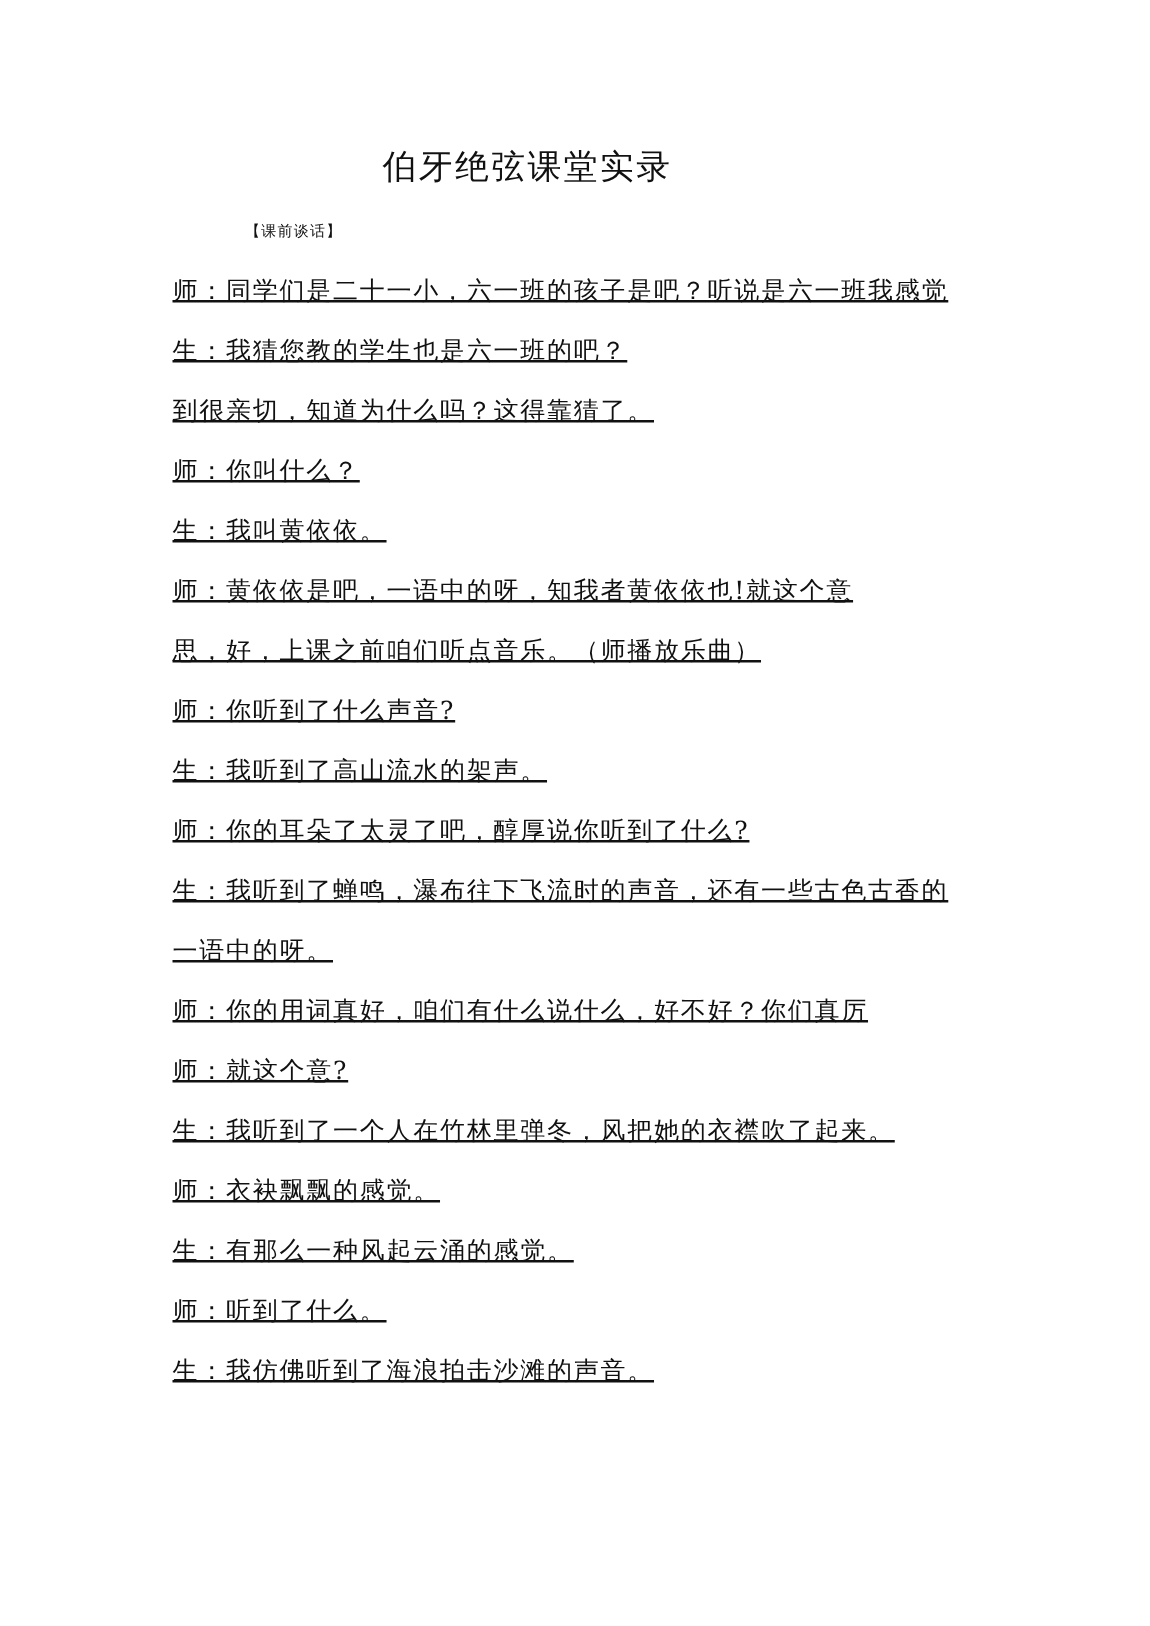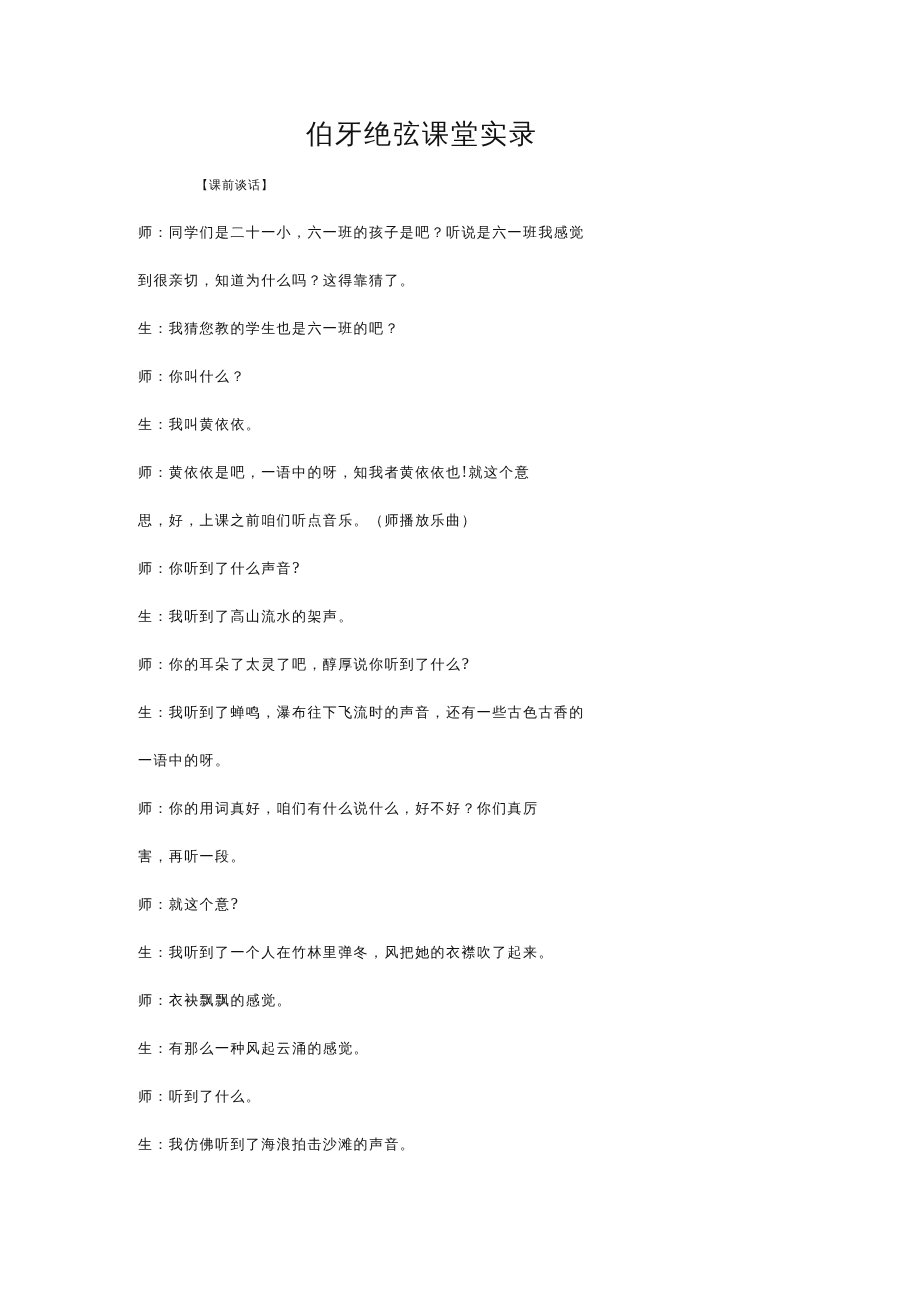--- a/index.html
+++ b/index.html
@@ -44,50 +44,50 @@
   }
   .body {
     position: absolute;
     top: 214px;
     left: 138px;
     width: 650px;
   }
   .line {
     height: 48px;
     line-height: 36px;
-    font-size: 14px;
+    font-size: 20px;
     letter-spacing: 1.4px;
     white-space: nowrap;
+    text-decoration: underline;
   }
   .speaker {
     display: inline;
   }
 </style>
 </head>
 <body>
 
 <div class="page">
   <h1 class="title">伯牙绝弦课堂实录</h1>
   <div class="section-head">【课前谈话】</div>
 
   <div class="body">
     <div class="line"><span class="speaker">师：</span><span>同学们是二十一小，六一班的孩子是吧？听说是六一班我感觉</span></div>
+    <div class="line"><span class="speaker">生：</span><span>我猜您教的学生也是六一班的吧？</span></div>
     <div class="line"><span class="speaker"></span><span>到很亲切，知道为什么吗？这得靠猜了。</span></div>
-    <div class="line"><span class="speaker">生：</span><span>我猜您教的学生也是六一班的吧？</span></div>
     <div class="line"><span class="speaker">师：</span><span>你叫什么？</span></div>
     <div class="line"><span class="speaker">生：</span><span>我叫黄依依。</span></div>
     <div class="line"><span class="speaker">师：</span><span>黄依依是吧，一语中的呀，知我者黄依依也!就这个意</span></div>
     <div class="line"><span class="speaker"></span><span>思，好，上课之前咱们听点音乐。（师播放乐曲）</span></div>
     <div class="line"><span class="speaker">师：</span><span>你听到了什么声音?</span></div>
     <div class="line"><span class="speaker">生：</span><span>我听到了高山流水的架声。</span></div>
     <div class="line"><span class="speaker">师：</span><span>你的耳朵了太灵了吧，醇厚说你听到了什么?</span></div>
     <div class="line"><span class="speaker">生：</span><span>我听到了蝉鸣，瀑布往下飞流时的声音，还有一些古色古香的</span></div>
     <div class="line"><span class="speaker"></span><span>一语中的呀。</span></div>
     <div class="line"><span class="speaker">师：</span><span>你的用词真好，咱们有什么说什么，好不好？你们真厉</span></div>
-    <div class="line"><span class="speaker"></span><span>害，再听一段。</span></div>
     <div class="line"><span class="speaker">师：</span><span>就这个意?</span></div>
     <div class="line"><span class="speaker">生：</span><span>我听到了一个人在竹林里弹冬，风把她的衣襟吹了起来。</span></div>
     <div class="line"><span class="speaker">师：</span><span>衣袂飘飘的感觉。</span></div>
     <div class="line"><span class="speaker">生：</span><span>有那么一种风起云涌的感觉。</span></div>
     <div class="line"><span class="speaker">师：</span><span>听到了什么。</span></div>
     <div class="line"><span class="speaker">生：</span><span>我仿佛听到了海浪拍击沙滩的声音。</span></div>
   </div>
 </div>
 
 </body></html>

